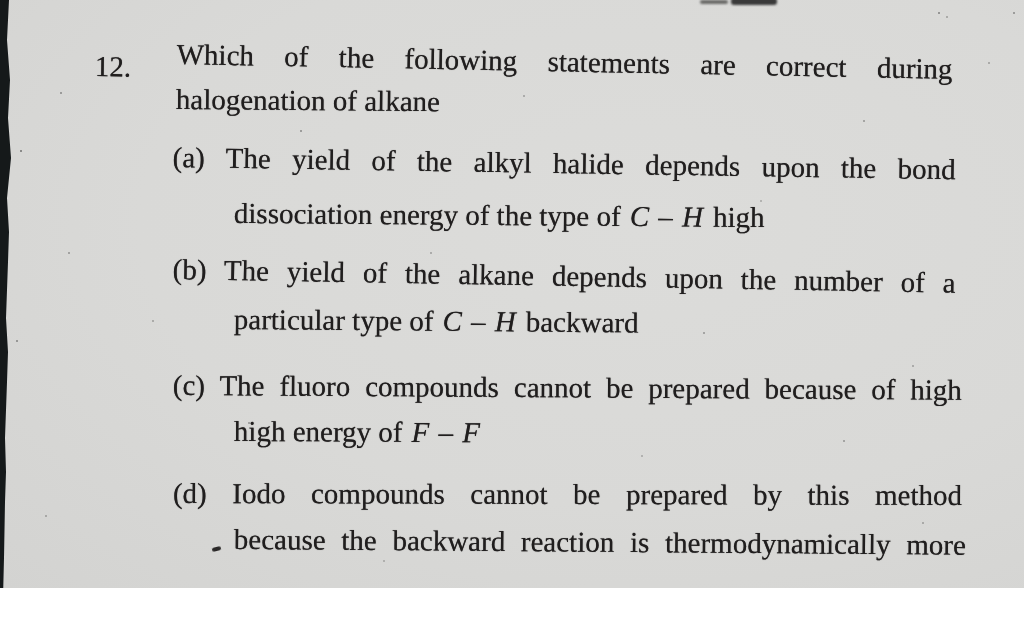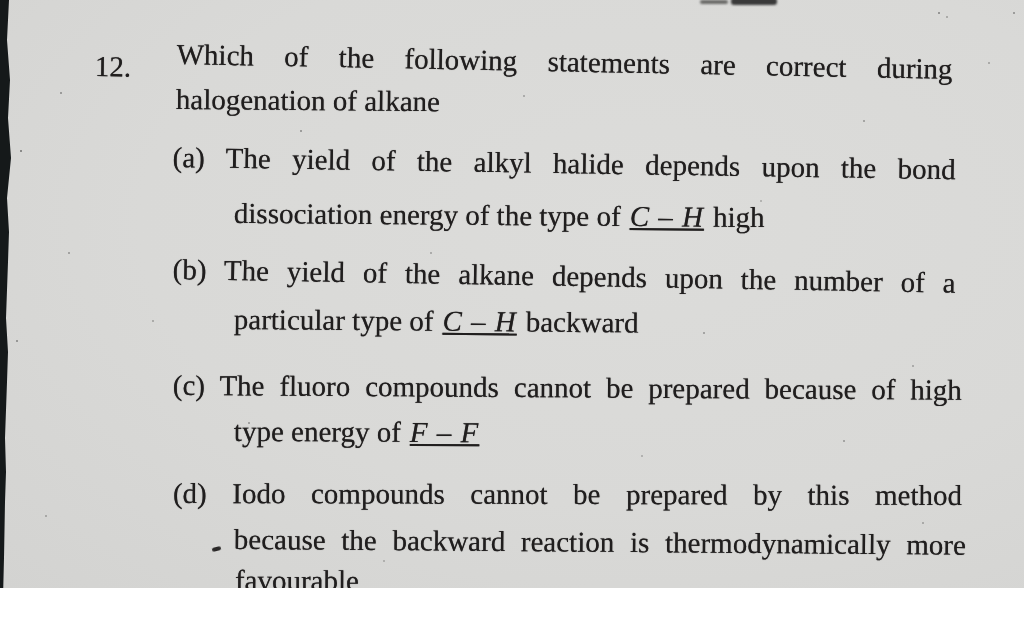--- a/index.html
+++ b/index.html
@@ -102,21 +102,20 @@
   }
   .just {
     white-space: normal;
     text-align: justify;
     text-align-last: justify;
   }
   .formula {
     font-style: italic;
     margin: 2px 9px;
     letter-spacing: 1px;
-    text-decoration: underline;
   }
   .opt-label { display: inline; }
 
   
   #q-number   { left: 95px;  top: 50px;  transform: rotate(0.8deg); }
   #q-line1    { left: 177px; top: 38px;  width: 776px; transform: rotate(1.1deg); }
   #q-line2    { left: 176px; top: 83px;  transform: rotate(0.5deg); }
 
   #a-line1    { left: 173px; top: 141px; width: 783px; transform: rotate(0.9deg); }
   #a-line2    { left: 234px; top: 197px; transform: rotate(0.45deg); }
@@ -162,23 +161,22 @@
   </div>
   <div class="txt" id="b-line2">
     <span>particular type of</span><span class="formula">C – H</span><span>backward</span>
   </div>
 
   <div class="txt just" id="c-line1">
     <span class="opt-label">(c)</span>
     <span>The fluoro compounds cannot be prepared because of high</span>
   </div>
   <div class="txt" id="c-line2">
-    <span>type energy of</span><span class="formula">F – F</span><span></span>
+    <span>high energy of</span><span class="formula">F – F</span><span></span>
   </div>
 
   <div class="txt just" id="d-line1">
     <span class="opt-label">(d)</span>
     <span>Iodo compounds cannot be prepared by this method</span>
   </div>
   <div class="txt just" id="d-line2">because the backward reaction is thermodynamically more</div>
-  <div class="txt" id="d-line3">favourable</div>
 
 </div>
 
 </body></html>

